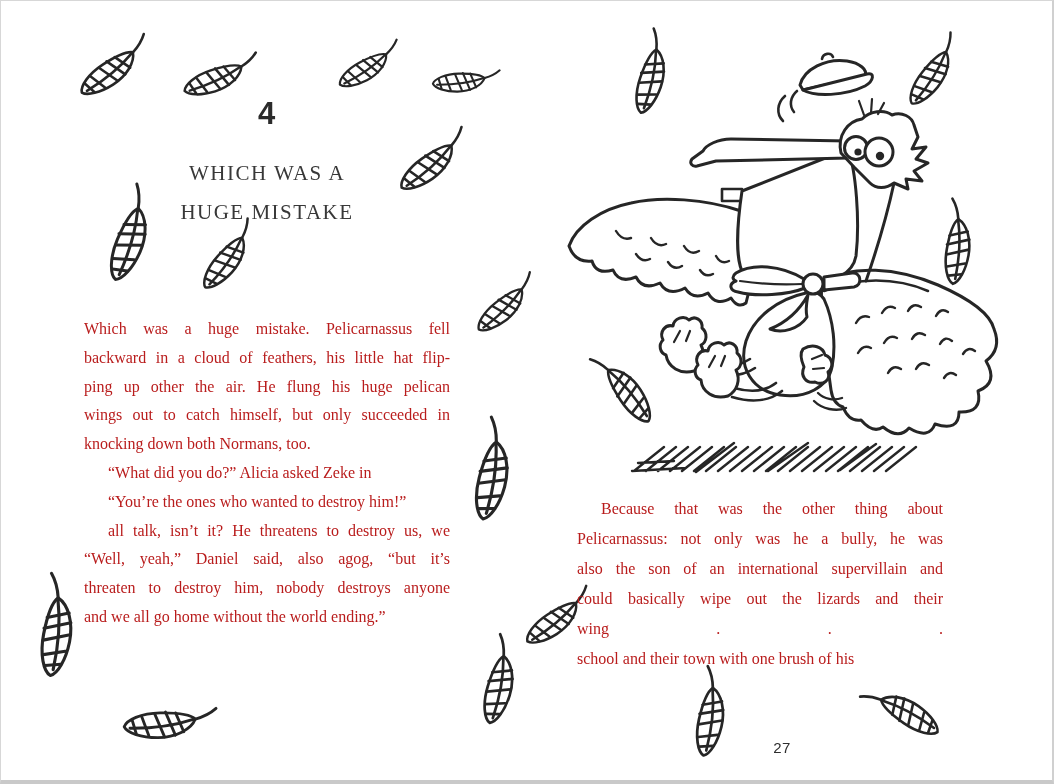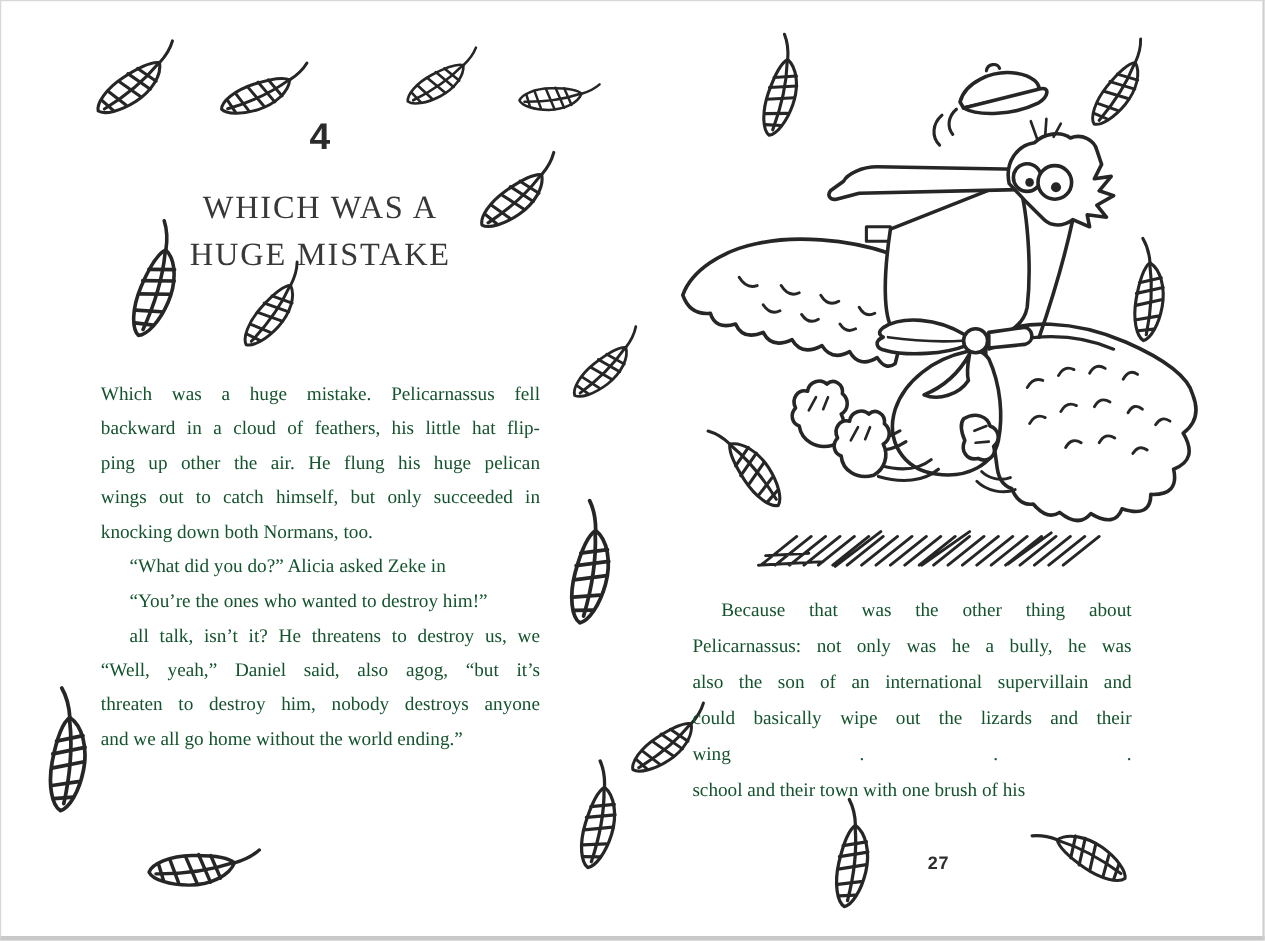--- a/index.html
+++ b/index.html
@@ -17,32 +17,32 @@
   .paper{ fill:#ffffff; }
   .solid{ fill:var(--ink); stroke:none; }
 
   .chapter-num {
     position:absolute; left:83px; top:95px; width:366px; text-align:center;
     font-family:"Liberation Sans","DejaVu Sans",sans-serif; font-weight:bold;
     font-size:31px; color:#2b2b2b; letter-spacing:1px;
   }
   .chapter-title {
     position:absolute; left:83px; top:153px; width:366px; text-align:center;
-    font-size:27px; line-height:39px; letter-spacing:1.5px; color:#383838; font-weight:normal; margin:0;
-  }
-  .col { position:absolute; font-size:16px; color:#14532d; }
+    font-size:21px; line-height:39px; letter-spacing:1.5px; color:#383838; font-weight:normal; margin:0;
+  }
+  .col { position:absolute; font-size:16px; color:#b91c1c; }
   .col-left  { left:83px;  top:314px; width:366px; line-height:28.8px; }
   .col-right { left:576px; top:493px; width:366px; line-height:30px; }
   .para { margin:0; }
   .line { text-align:justify; text-align-last:justify; white-space:nowrap; }
   .para .line:last-child { text-align-last:left;font-family:Liberation Serif, serif; }
   .para.indent .line:first-child { text-indent:24px; }
   .page-num {
-    position:absolute; left:763px; top:710px; width:36px; text-align:center;
-    font-family:"Liberation Sans","DejaVu Sans",sans-serif; font-weight:bold;
+    position:absolute; left:763px; top:738px; width:36px; text-align:center;
+    font-family:"Liberation Sans","DejaVu Sans",sans-serif; font-weight:normal;
     font-size:15px; color:#2e2e2e; letter-spacing:0.5px;
   }
 </style>
 </head>
 <body>
 
 <div class="sheet">
 
   <svg class="overlay" viewBox="0 0 1054 784" aria-hidden="true">
     <defs>

